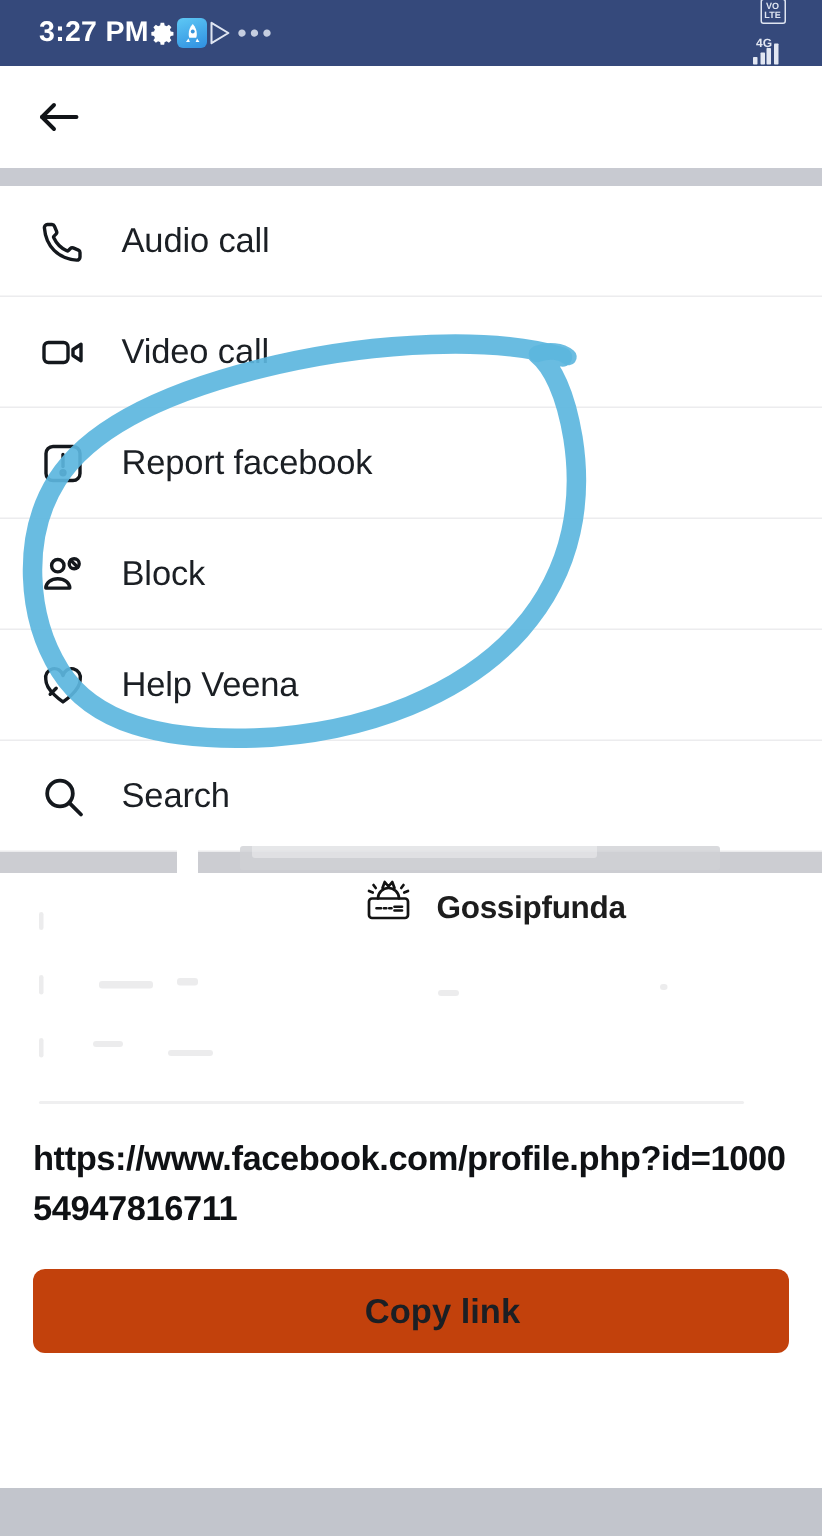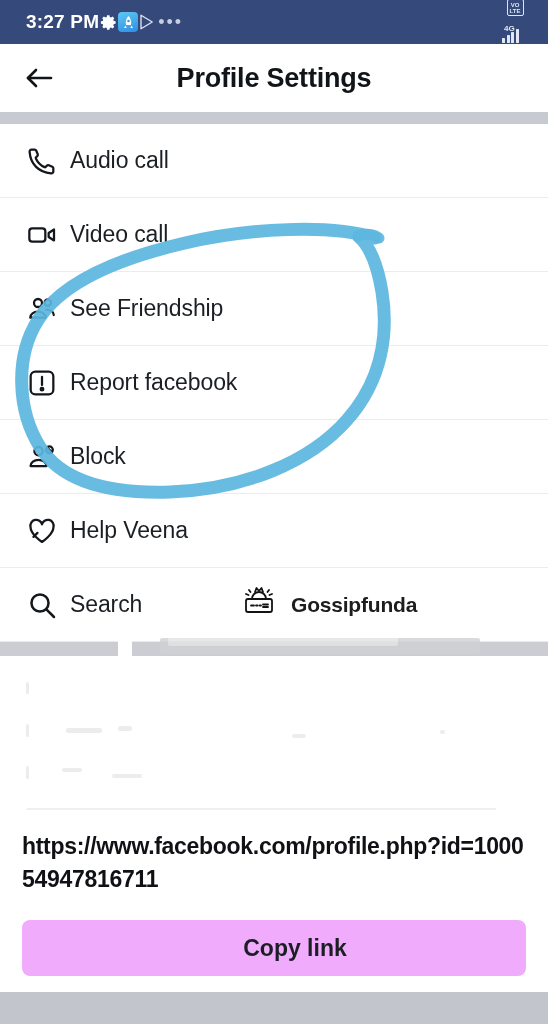--- a/index.html
+++ b/index.html
@@ -144,21 +144,21 @@
   .row-icon {
     width: 44px;
     min-width: 44px;
     display: flex;
     align-items: center;
     justify-content: center;
   }
   .row-label {
     font-size: 23px;
     color: #1b1f24;
-    margin-left: 6px;
+    margin-left: 17px;
     letter-spacing: -0.1px;
   }
   .row-label.clipped {
     width: 72px;
     overflow: hidden;
     white-space: nowrap;
   }
 
   
   .annotation {
@@ -214,21 +214,21 @@
     color: #0f1114;
     line-height: 33px;
     letter-spacing: -0.3px;
     word-break: break-all;
   }
   .copy-wrap {
     padding: 24px 22px 0 22px;
   }
   .copy-button {
     height: 56px;
-    background: #f0abfc;
+    background: #c2410c;
     border-radius: 8px;
     display: flex;
     align-items: center;
     justify-content: center;
     border: none;
     width: 100%;
     font-family: "Liberation Sans", sans-serif;
     padding-left: 48px;
   }
   .copy-button span {
@@ -305,21 +305,20 @@
   </div>
 </div>
 
 <div class="app-header">
   <div class="back-arrow">
     <svg width="30" height="24" viewBox="0 0 30 24" fill="none" stroke="#111418" stroke-width="2.6" stroke-linecap="round" stroke-linejoin="round">
       <path d="M27 12H4"></path>
         <path d="M12 4L4 12l8 8"></path>
     </svg>
   </div>
-  <div class="page-title">Profile Settings</div>
 </div>
 <div class="header-shadow"></div>
 
 <div class="menu-list">
 
   <div class="menu-row">
     <span class="row-icon">
       <svg width="32" height="32" viewBox="0 0 24 24" fill="none" stroke="#14181d" stroke-width="1.7" stroke-linecap="round" stroke-linejoin="round">
         <path d="M6.5 3.5c.6 0 1 .3 1.2.8l1.1 2.6c.2.5.1 1-.3 1.4l-1 1c-.2.2-.3.5-.1.8a13 13 0 006.5 6.5c.3.2.6.1.8-.1l1-1c.4-.4.9-.5 1.4-.3l2.6 1.1c.5.2.8.6.8 1.2v2.3c0 .9-.8 1.6-1.7 1.5C9.6 20.6 3.4 14.4 2.7 5.2 2.6 4.3 3.3 3.5 4.2 3.5z"></path>
       </svg>
@@ -330,31 +329,20 @@
   <div class="menu-row">
     <span class="row-icon">
       <svg width="32" height="32" viewBox="0 0 24 24" fill="none" stroke="#14181d" stroke-width="1.7" stroke-linecap="round" stroke-linejoin="round">
         <rect x="2.5" y="7" width="12" height="10" rx="2.2"></rect>
         <path d="M17 10.5l4-2.6v8.2l-4-2.6z"></path>
       </svg>
     </span>
     <span class="row-label">Video call</span>
   </div>
 
-  <div class="menu-row">
-    <span class="row-icon">
-      <svg width="32" height="32" viewBox="0 0 24 24" fill="none" stroke="#14181d" stroke-width="1.7" stroke-linecap="round" stroke-linejoin="round">
-        <circle cx="9" cy="7.5" r="3"></circle>
-        <path d="M3.2 18.5c0-2.7 2.6-4.5 5.8-4.5s5.8 1.8 5.8 4.5z"></path>
-        <circle cx="16.4" cy="7.2" r="2.4"></circle>
-        <path d="M15 12.4c3 0 5.8 1.4 5.8 4.1"></path>
-      </svg>
-    </span>
-    <span class="row-label">See Friendship</span>
-  </div>
 
   <div class="menu-row">
     <span class="row-icon">
       <svg width="32" height="32" viewBox="0 0 24 24" fill="none" stroke="#14181d" stroke-width="1.7" stroke-linecap="round" stroke-linejoin="round">
         <rect x="3.5" y="3.5" width="17" height="17" rx="3.5"></rect>
         <path d="M12 7.5v6"></path>
           <circle cx="12" cy="16.6" r="1"></circle>
       </svg>
     </span>
     <span class="row-label">Report facebook</span>

